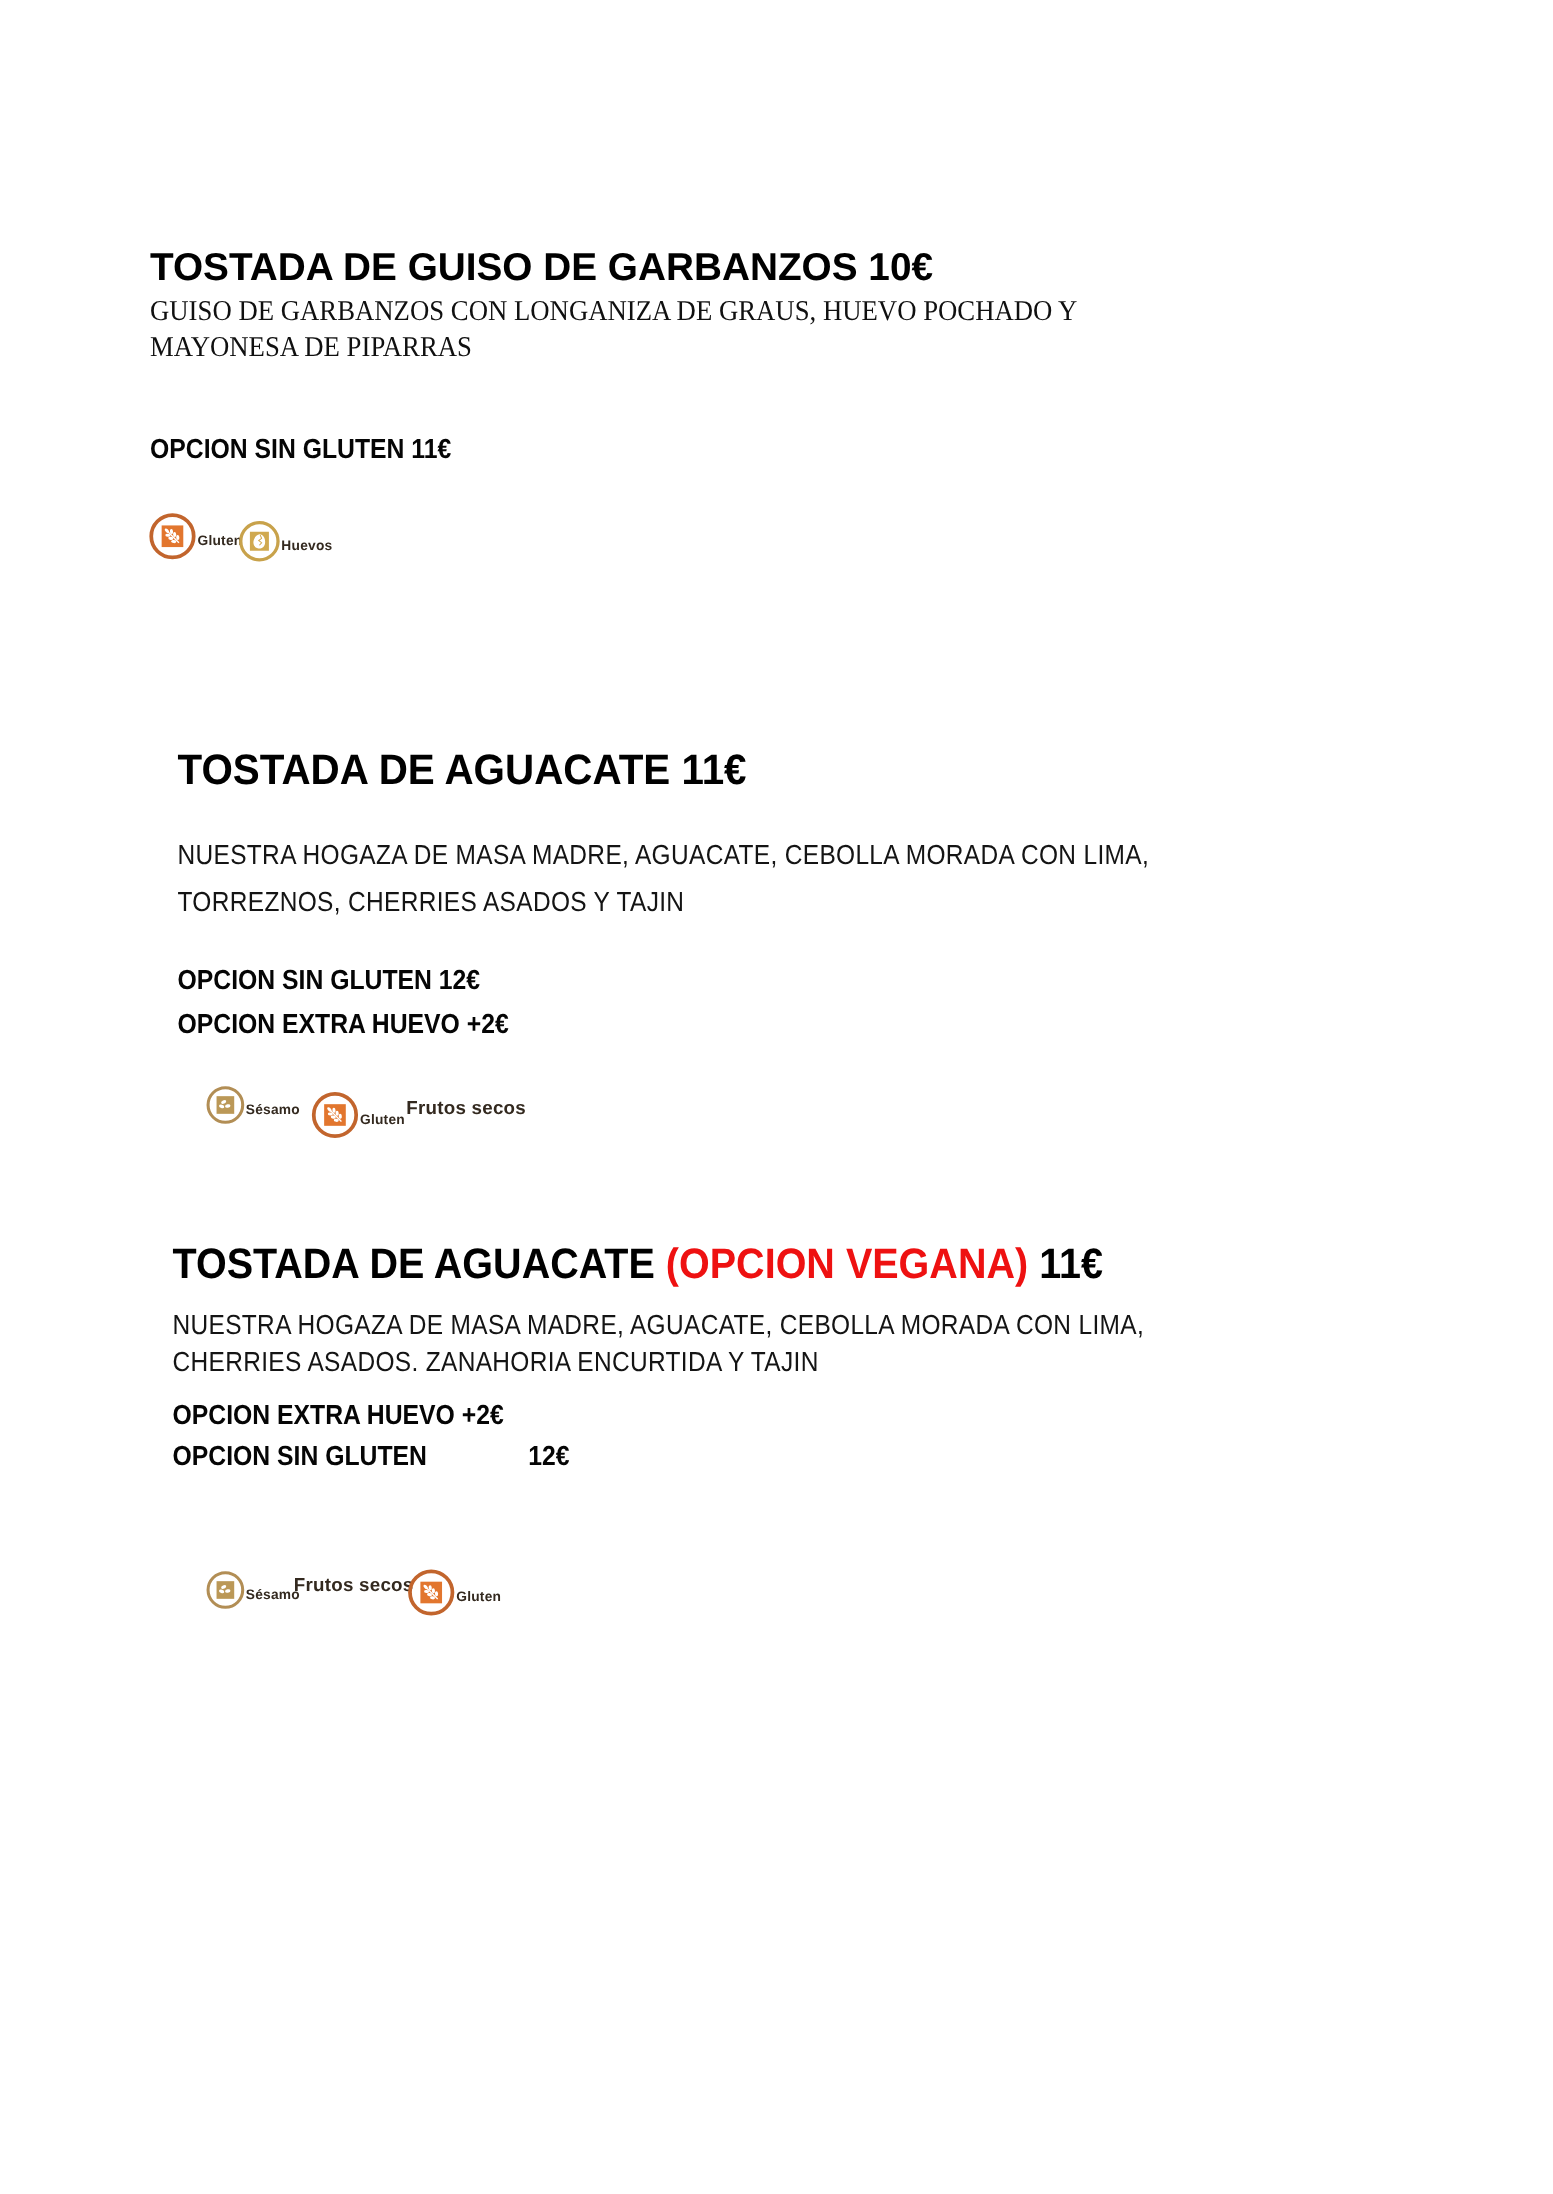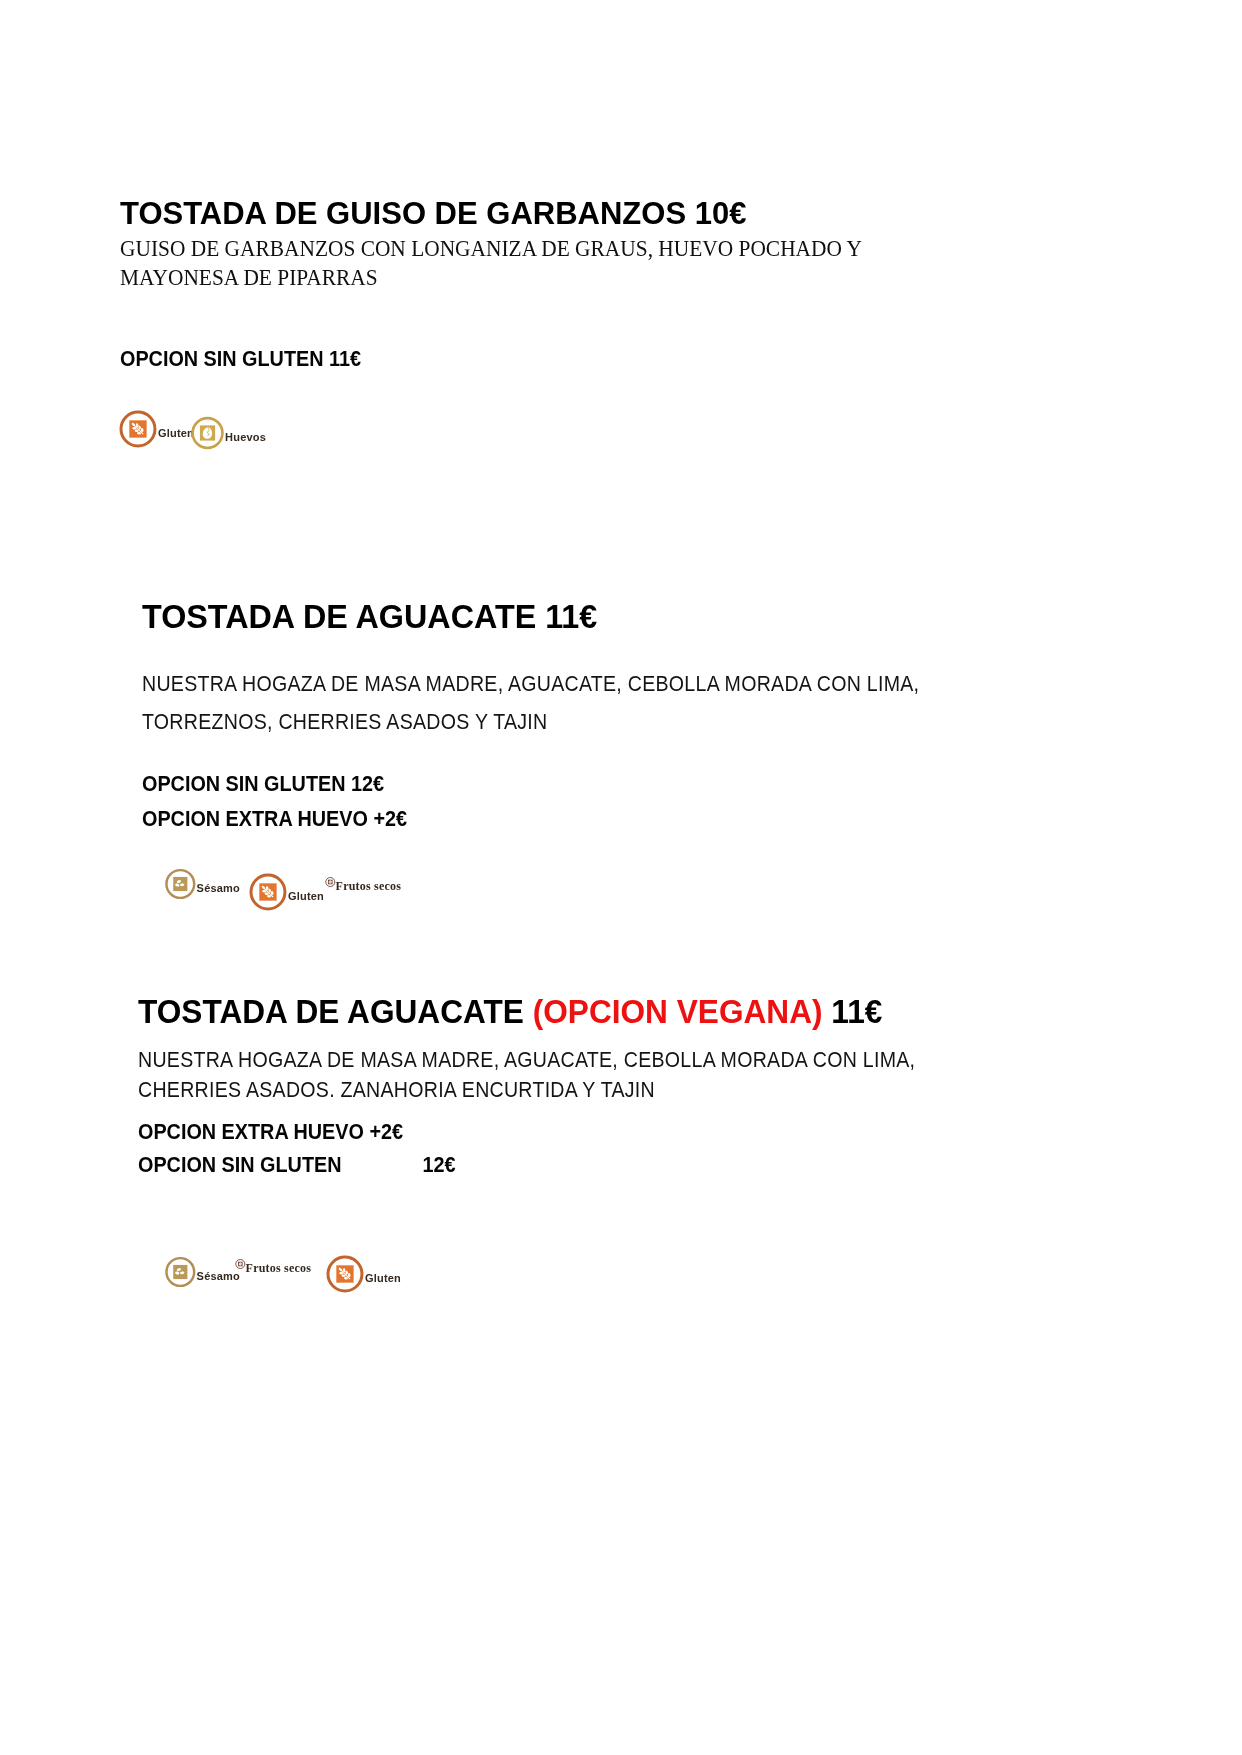--- a/index.html
+++ b/index.html
@@ -42,21 +42,21 @@
   #item3 .opt1 { top:159px; }
   .option .price { margin-left:90px; }
 
   .badge { position:absolute; width:76px; display:flex; flex-direction:row; align-items:center; }
   .badge svg { width:54px; height:54px; display:block; }
   .badge-label {
     margin-top:8px; font-size:11px; font-weight:bold; color:#33291f;
     letter-spacing:.2px; white-space:nowrap;
   }
   .label-low .badge-label { margin-top:8px; }
-  .label-big .badge-label { font-size:12px;font-family:Liberation Serif, serif; }
+  .label-big .badge-label { font-size:15px; }
 </style>
 </head>
 <body>
 
 <div class="page">
 
   <section class="item" id="item1">
     <h2 class="title">TOSTADA DE GUISO DE GARBANZOS 10€</h2>
     <div class="desc">
       <div>GUISO DE GARBANZOS CON LONGANIZA DE GRAUS, HUEVO POCHADO Y</div>

